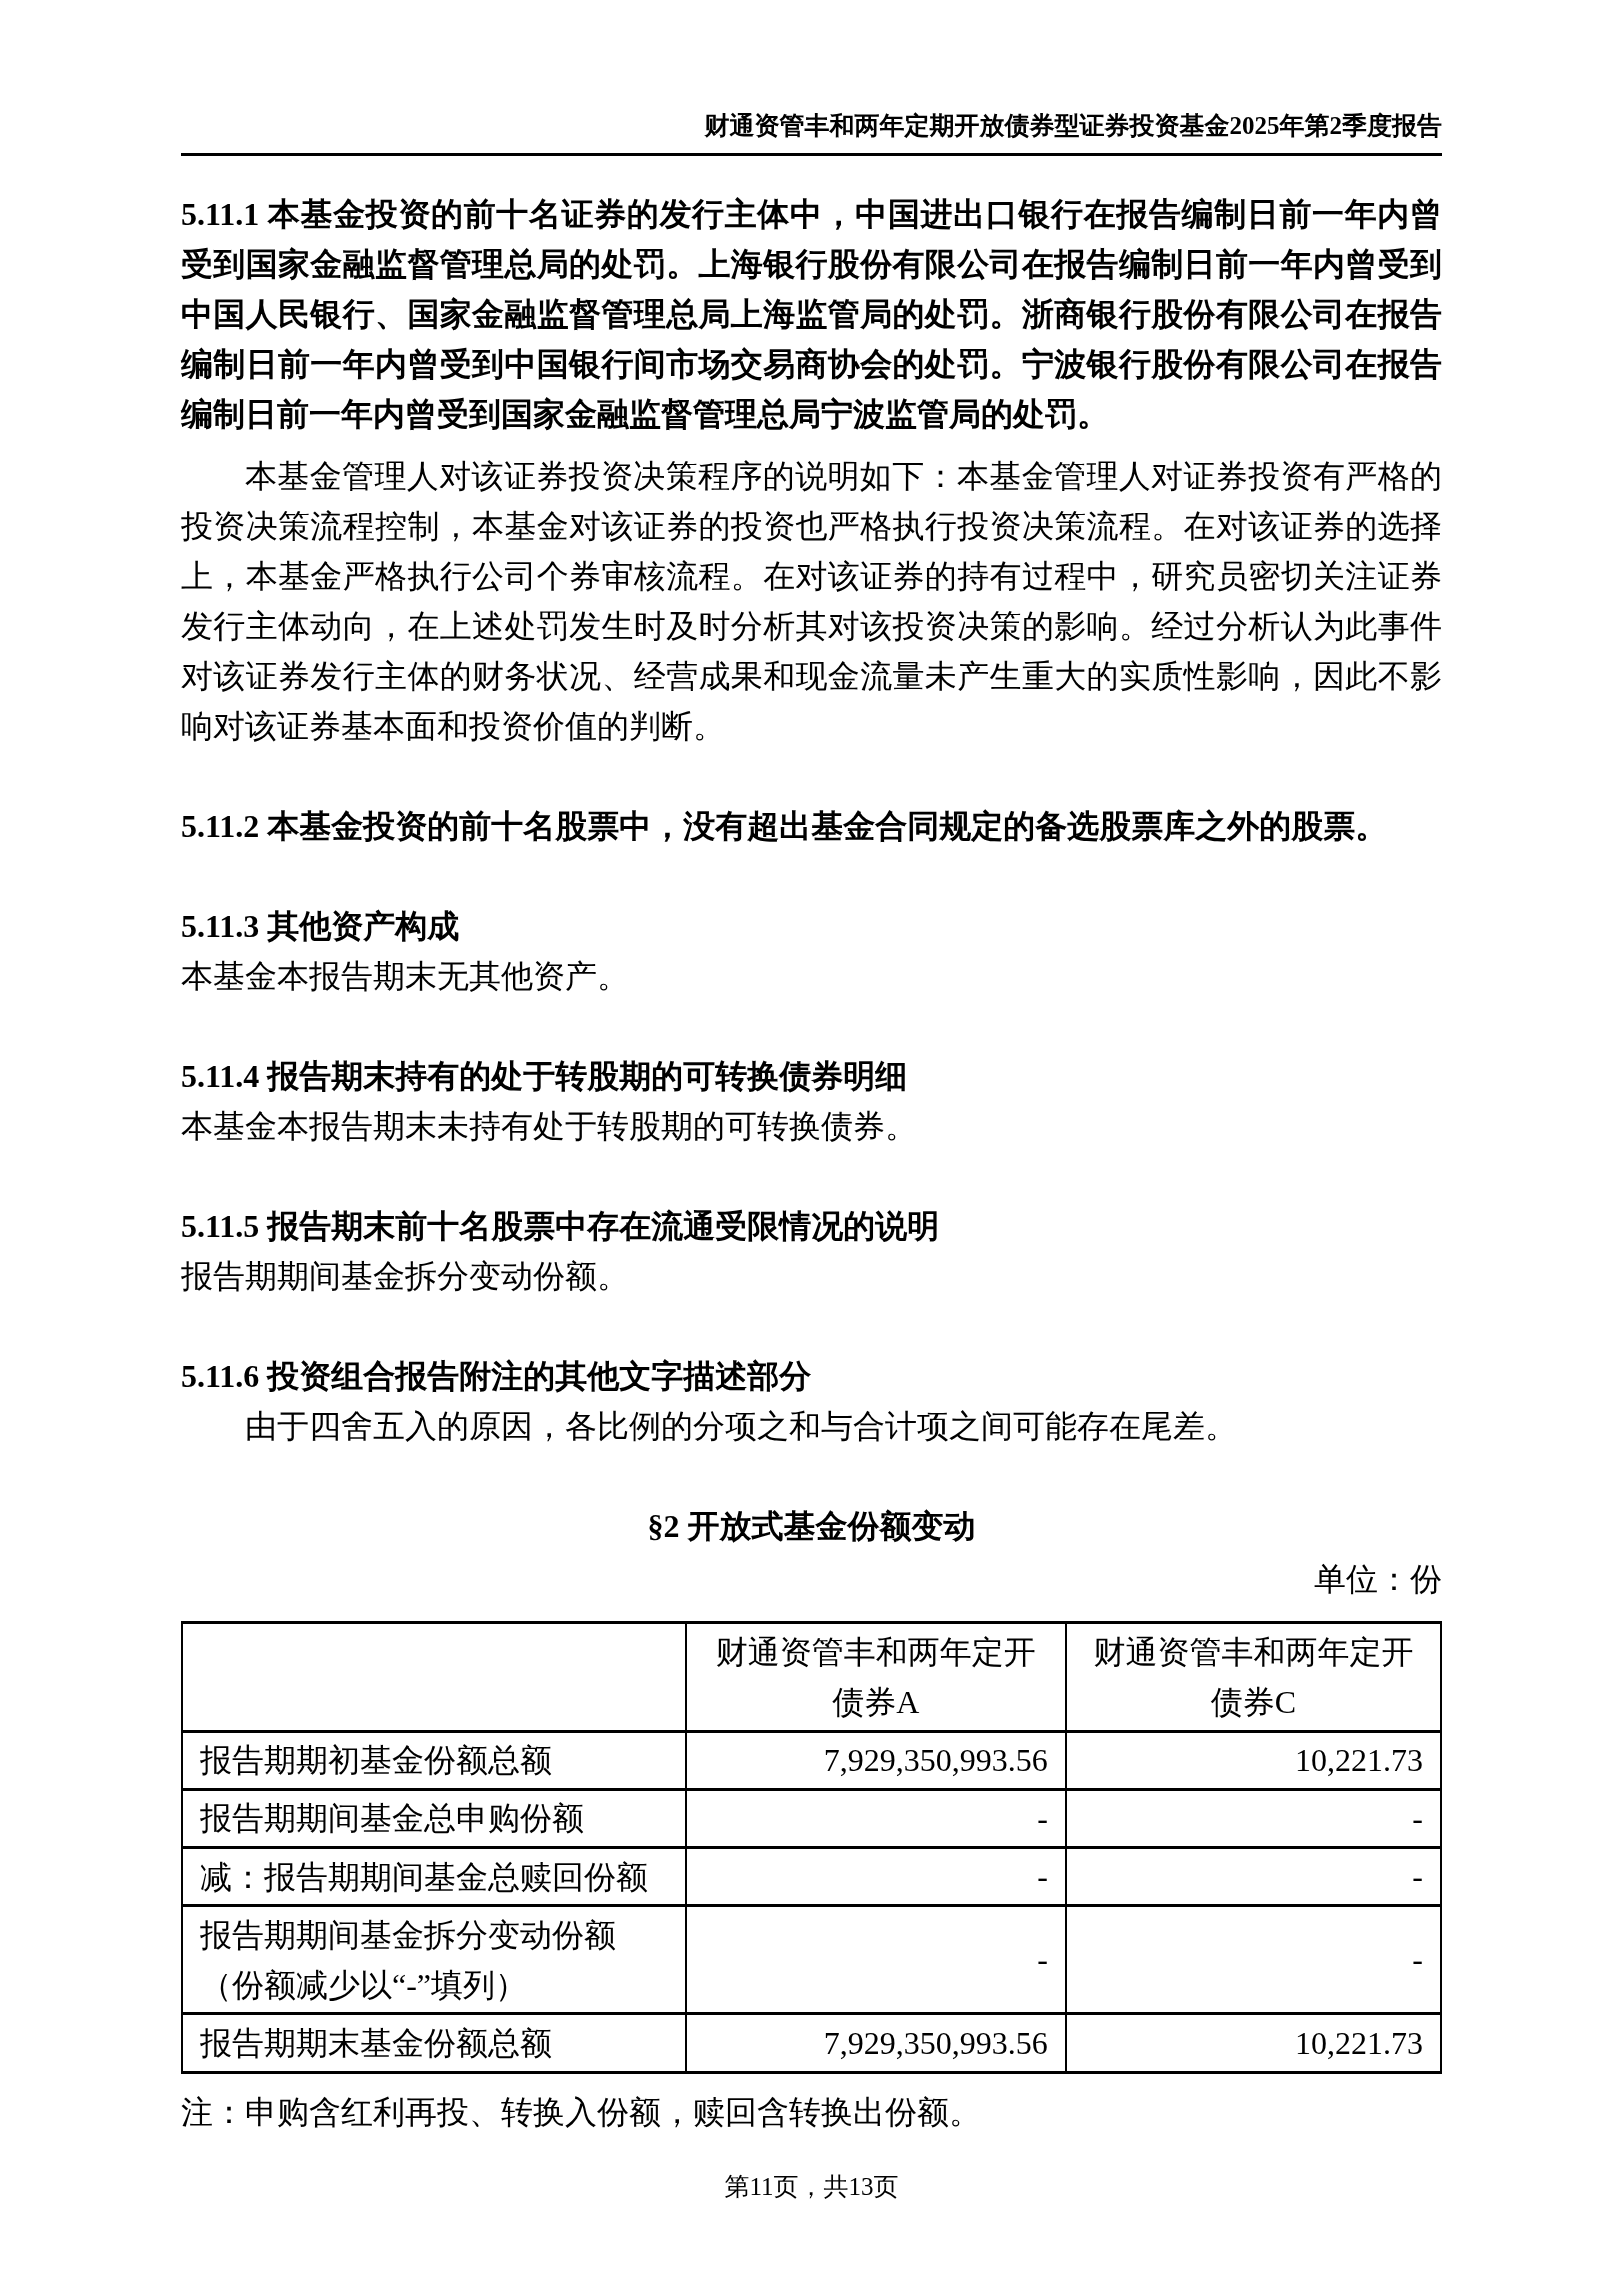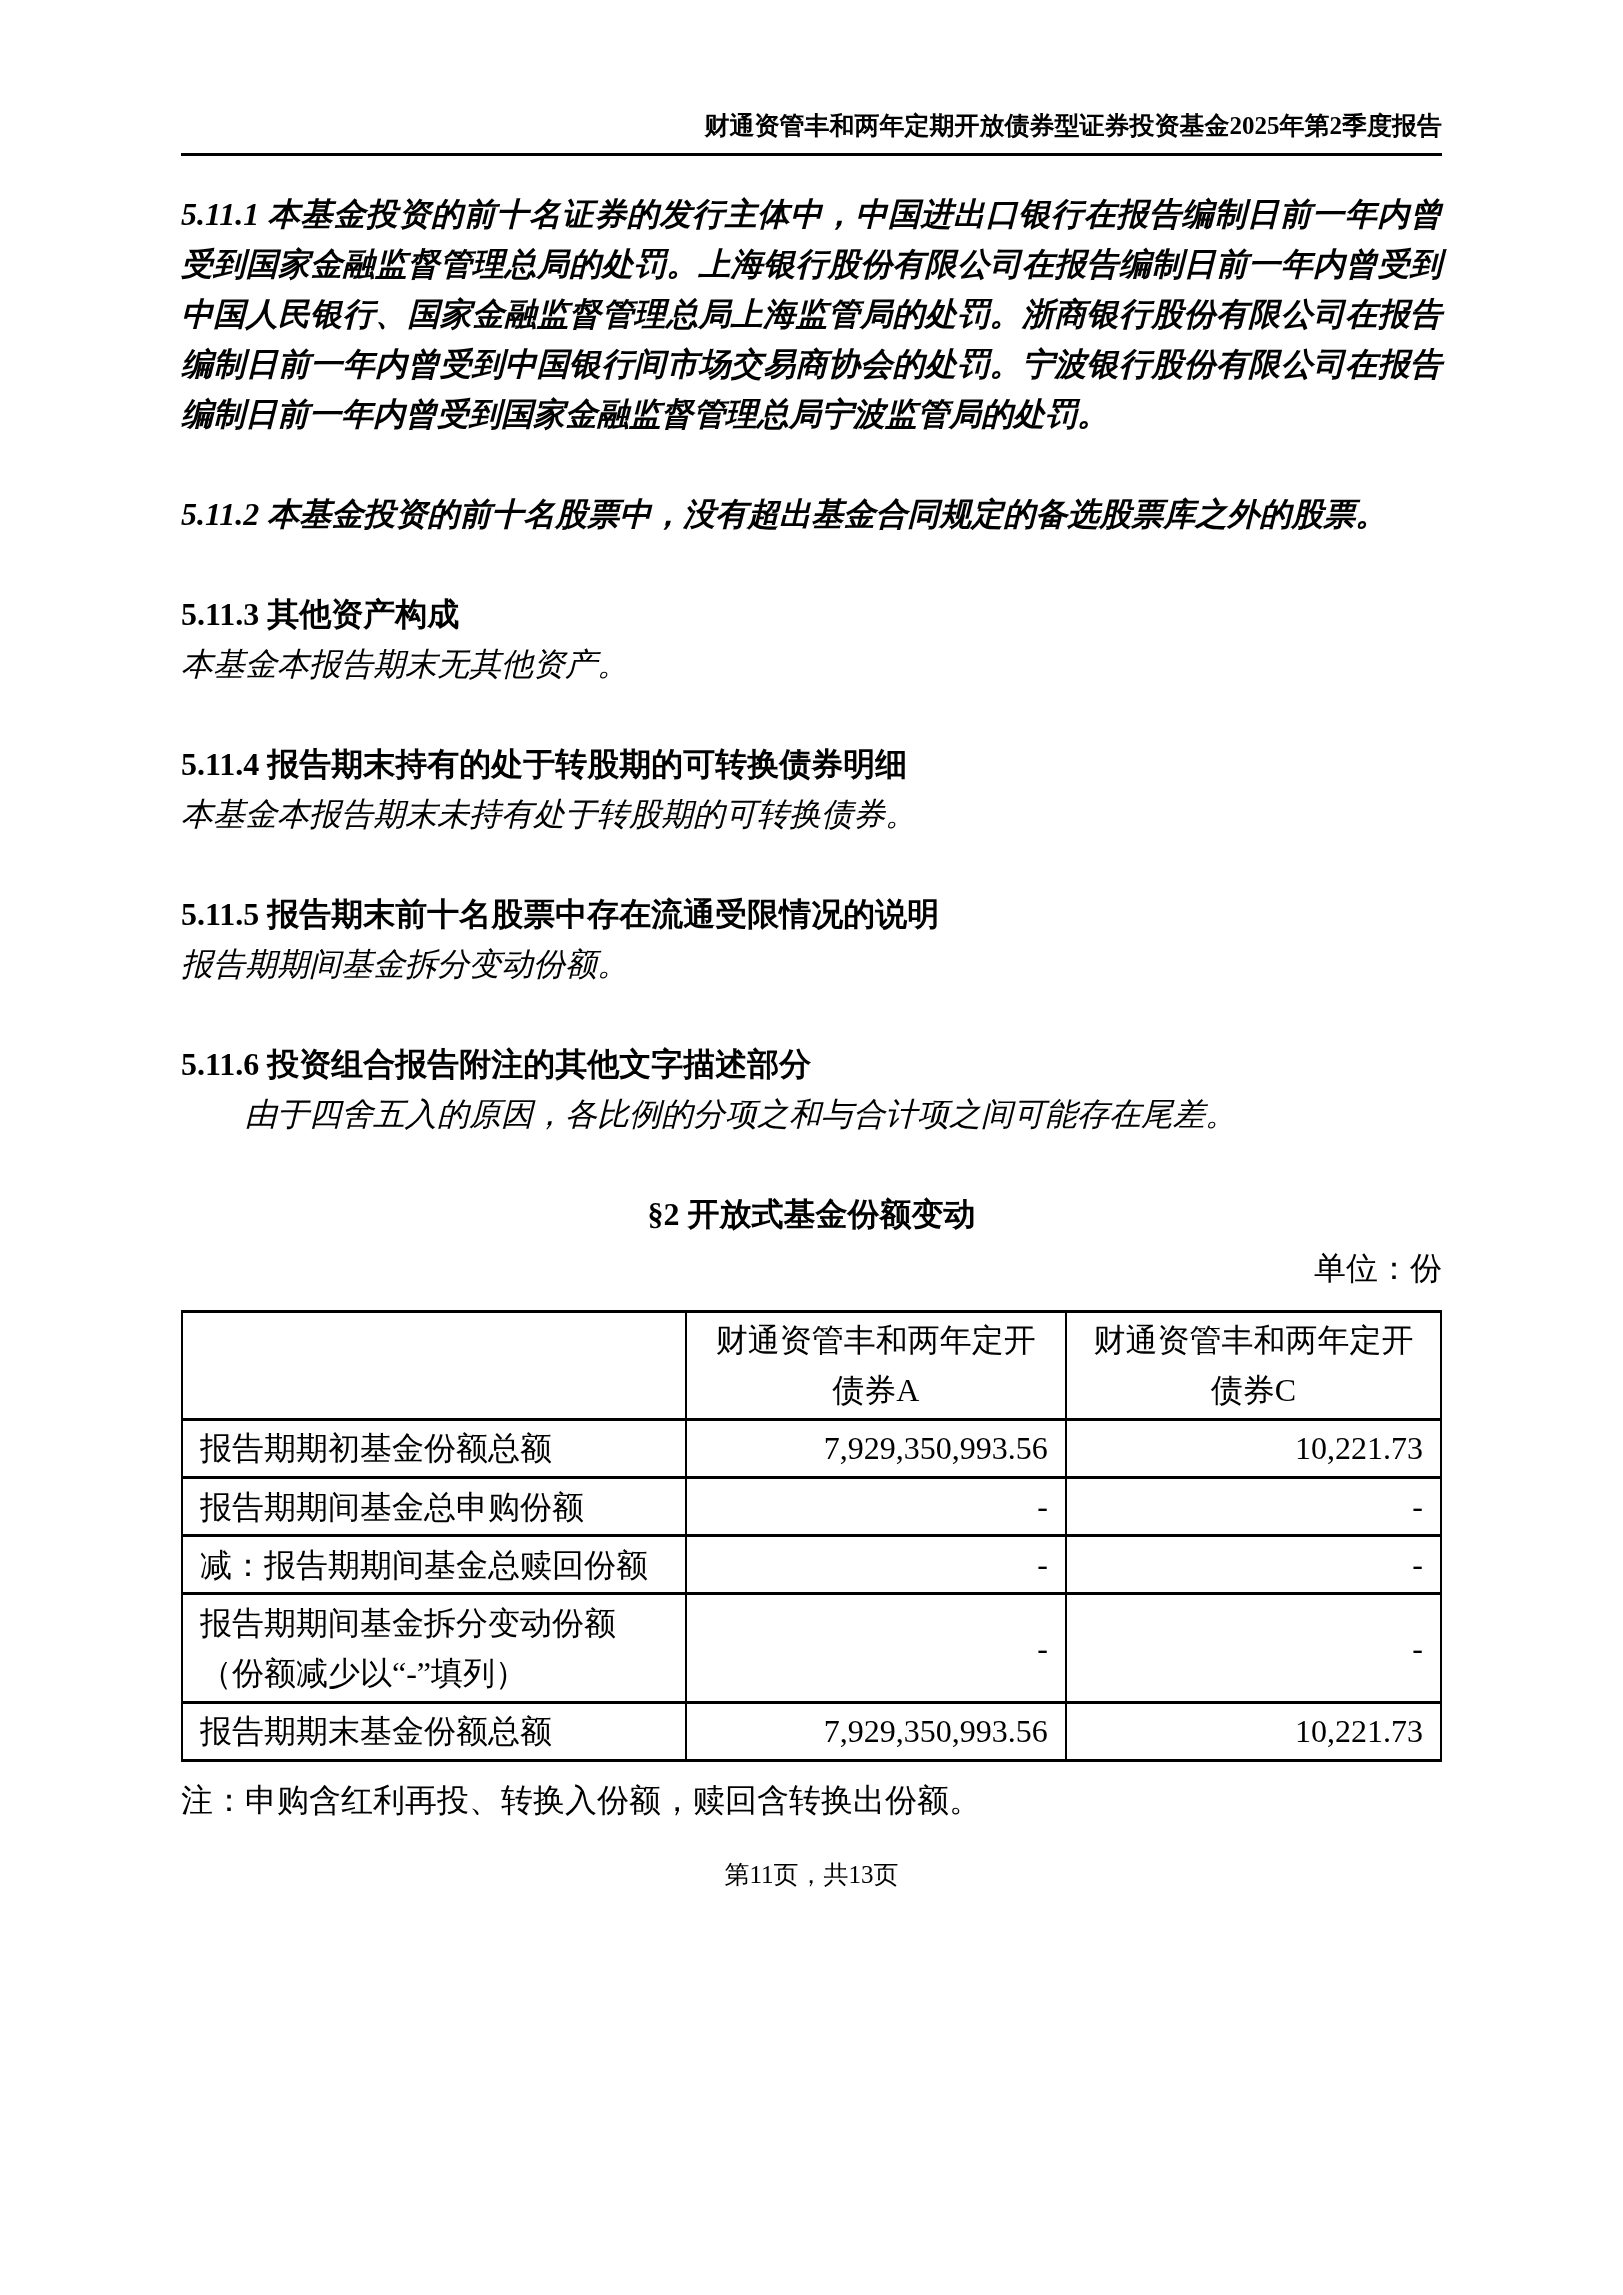--- a/index.html
+++ b/index.html
@@ -23,21 +23,20 @@
   .header-rule {
     border: none;
     border-top: 3.3px solid #000;
     margin-top: 11.8px;
   }
   .para {
     font-size: 32px;
     line-height: 50px;
     text-align: justify;
     text-justify: inter-ideograph;
-    font-style: italic;
   }
   .bold { font-weight: bold; }
   .indent { text-indent: 2em; }
   .mt-first { margin-top: 33px; }
   .mt-para { margin-top: 11.8px; }
   .h3 {
     font-size: 32px;
     line-height: 50px;
     font-weight: bold;
     text-align: justify;
@@ -104,20 +103,21 @@
 </head>
 <body>
 
 <div class="page">
 
   <div class="doc-header">财通资管丰和两年定期开放债券型证券投资基金2025年第2季度报告</div>
   <hr class="header-rule">
 
   <p class="para bold mt-first">5.11.1 本基金投资的前十名证券的发行主体中，中国进出口银行在报告编制日前一年内曾受到国家金融监督管理总局的处罚。上海银行股份有限公司在报告编制日前一年内曾受到中国人民银行、国家金融监督管理总局上海监管局的处罚。浙商银行股份有限公司在报告编制日前一年内曾受到中国银行间市场交易商协会的处罚。宁波银行股份有限公司在报告编制日前一年内曾受到国家金融监督管理总局宁波监管局的处罚。</p>
 
+  <p class="para indent mt-para">本基金管理人对该证券投资决策程序的说明如下：本基金管理人对证券投资有严格的投资决策流程控制，本基金对该证券的投资也严格执行投资决策流程。在对该证券的选择上，本基金严格执行公司个券审核流程。在对该证券的持有过程中，研究员密切关注证券发行主体动向，在上述处罚发生时及时分析其对该投资决策的影响。经过分析认为此事件对该证券发行主体的财务状况、经营成果和现金流量未产生重大的实质性影响，因此不影响对该证券基本面和投资价值的判断。</p>
 
   <p class="para bold h3">5.11.2 本基金投资的前十名股票中，没有超出基金合同规定的备选股票库之外的股票。</p>
 
   <p class="h3">5.11.3 其他资产构成</p>
   <p class="para">本基金本报告期末无其他资产。</p>
 
   <p class="h3">5.11.4 报告期末持有的处于转股期的可转换债券明细</p>
   <p class="para">本基金本报告期末未持有处于转股期的可转换债券。</p>
 
   <p class="h3">5.11.5 报告期末前十名股票中存在流通受限情况的说明</p>

